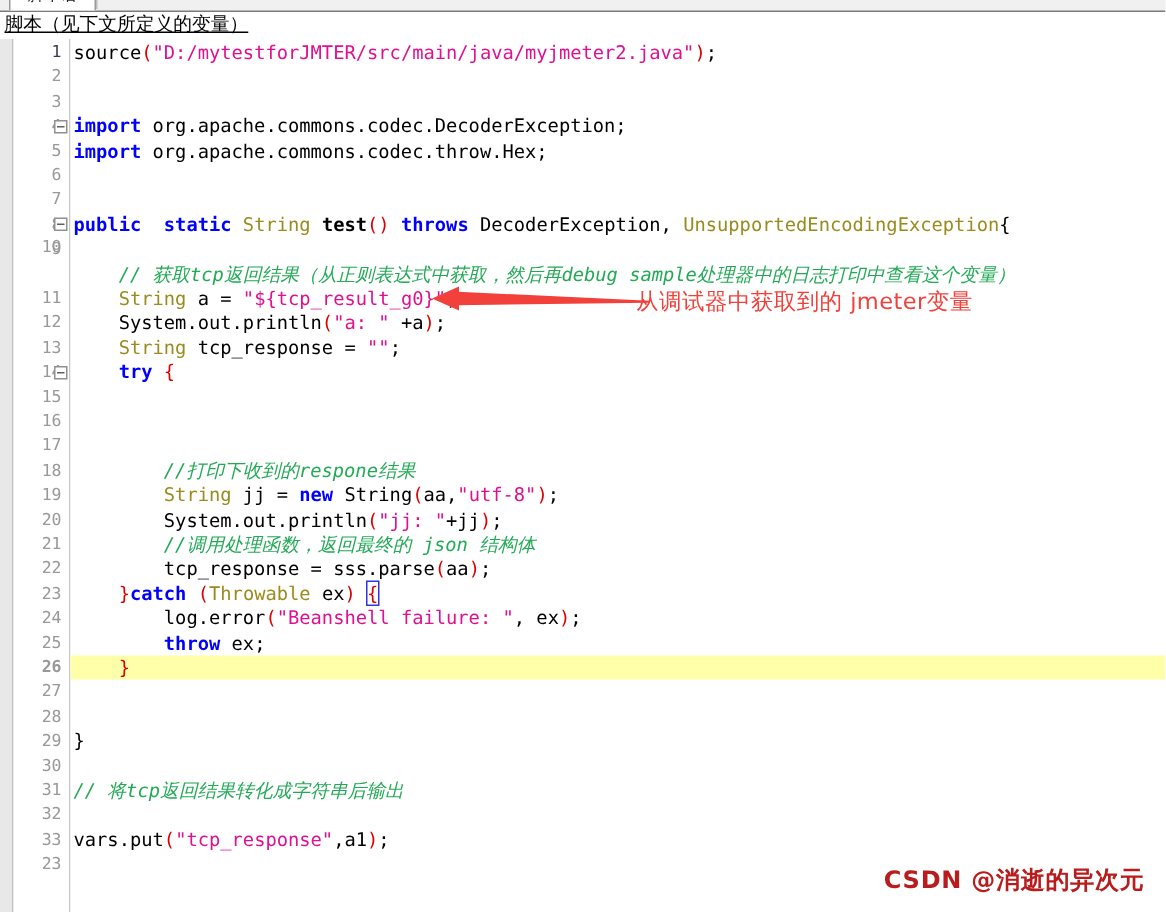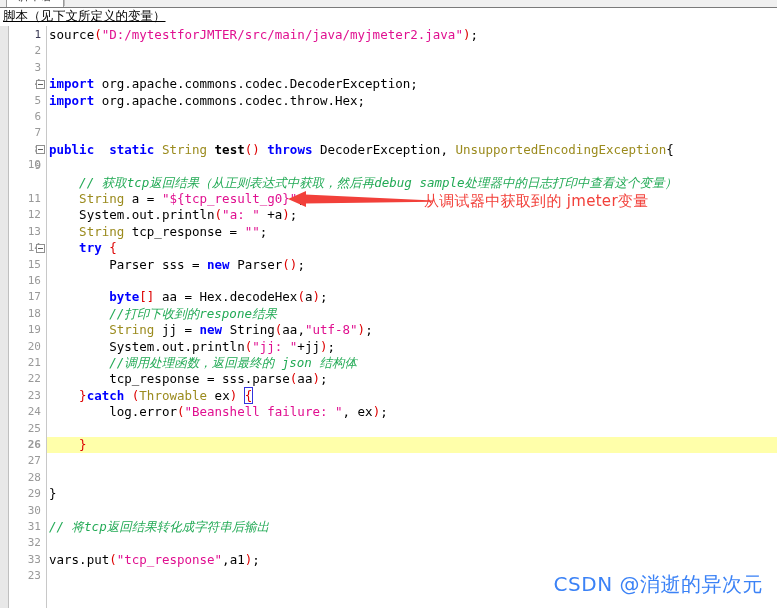--- a/index.html
+++ b/index.html
@@ -174,25 +174,26 @@
     font-family: "DejaVu Sans", sans-serif;
     white-space: nowrap;
     letter-spacing: 0.3px;
   }
 
   
   #watermark {
     position: absolute;
     right: 14px;
     bottom: 10px;
-    font-size: 20px;
-    color: #3b82f6;
+    font-size: 16px;
+    color: #b91c1c;
     font-family: "DejaVu Sans", sans-serif;
     white-space: nowrap;
     letter-spacing: 0.5px;
+    font-weight: bold;
   }
 </style>
 </head>
 <body>
 
 <div id="tab-strip">
   <div class="tab-active">脚本语</div>
   <div class="tab-rest"></div>
 </div>
 
@@ -247,30 +248,29 @@
       <div class="code" style="top: 66.6px;"><span class="kw">import</span><span class="pln"> org.apache.commons.codec.throw.Hex;</span></div>
       <div class="code" style="top: 83px;"></div>
       <div class="code" style="top: 99.4px;"></div>
       <div class="code" style="top: 115.8px;"><span class="kw">public</span><span class="pln">  </span><span class="kw">static</span><span class="pln"> </span><span class="typ">String</span><span class="pln"> </span><span class="fn">test</span><span class="punc">()</span><span class="pln"> </span><span class="kw">throws</span><span class="pln"> DecoderException, </span><span class="typ">UnsupportedEncodingException</span><span class="pln">{</span></div>
       <div class="code" style="top: 132.2px;"></div>
       <div class="code" style="top: 148.6px;"><span class="pln">    </span><span class="cmt">// 获取tcp返回结果（从正则表达式中获取，然后再debug sample处理器中的日志打印中查看这个变量）</span></div>
       <div class="code" style="top: 165px;"><span class="pln">    </span><span class="typ">String</span><span class="pln"> a = </span><span class="str">"${tcp_result_g0}"</span><span class="pln">;</span></div>
       <div class="code" style="top: 181.4px;"><span class="pln">    </span><span class="pln">System.out.println</span><span class="punc">(</span><span class="str">"a: "</span><span class="pln"> +a</span><span class="punc">)</span><span class="pln">;</span></div>
       <div class="code" style="top: 197.8px;"><span class="pln">    </span><span class="typ">String</span><span class="pln"> tcp_response = </span><span class="str">""</span><span class="pln">;</span></div>
       <div class="code" style="top: 214.2px;"><span class="pln">    </span><span class="kw">try</span><span class="pln"> </span><span class="punc">{</span></div>
-      <div class="code" style="top: 230.6px;"><span class="pln">        Parser sss = </span><span class="kw">new</span><span class="pln"> Parser</span><span class="punc">()</span><span class="pln">;</span></div>
       <div class="code" style="top: 247px;"></div>
-      <div class="code" style="top: 263.4px;"><span class="pln">        </span><span class="kw">byte</span><span class="punc">[]</span><span class="pln"> aa = Hex.decodeHex</span><span class="punc">(</span><span class="pln">a</span><span class="punc">)</span><span class="pln">;</span></div>
       <div class="code" style="top: 279.8px;"><span class="pln">        </span><span class="cmt">//打印下收到的respone结果</span></div>
       <div class="code" style="top: 296.2px;"><span class="pln">        </span><span class="typ">String</span><span class="pln"> jj = </span><span class="kw">new</span><span class="pln"> String</span><span class="punc">(</span><span class="pln">aa,</span><span class="str">"utf-8"</span><span class="punc">)</span><span class="pln">;</span></div>
       <div class="code" style="top: 312.6px;"><span class="pln">        System.out.println</span><span class="punc">(</span><span class="str">"jj: "</span><span class="pln">+jj</span><span class="punc">)</span><span class="pln">;</span></div>
       <div class="code" style="top: 329px;"><span class="pln">        </span><span class="cmt">//调用处理函数，返回最终的 json 结构体</span></div>
       <div class="code" style="top: 345.4px;"><span class="pln">        tcp_response = sss.parse</span><span class="punc">(</span><span class="pln">aa</span><span class="punc">)</span><span class="pln">;</span></div>
       <div class="code" style="top: 361.8px;"><span class="pln">    </span><span class="punc">}</span><span class="kw">catch</span><span class="pln"> </span><span class="punc">(</span><span class="typ">Throwable</span><span class="pln"> ex</span><span class="punc">)</span><span class="pln"> </span><span class="brace-match">{</span></div>
       <div class="code" style="top: 378.2px;"><span class="pln">        log.error</span><span class="punc">(</span><span class="str">"Beanshell failure: "</span><span class="pln">, ex</span><span class="punc">)</span><span class="pln">;</span></div>
+      <div class="code" style="top: 394.6px;"><span class="pln">        </span><span class="kw">throw</span><span class="pln"> ex;</span></div>
       <div class="row hl" style="top: 411px; left: 0px; width: 730px;"></div>
       <div class="code" style="top: 411px;"><span class="pln">    </span><span class="punc">}</span></div>
       <div class="code" style="top: 443.8px;"></div>
       <div class="code" style="top: 460.2px;"><span class="pln">}</span></div>
       <div class="code" style="top: 476.6px;"></div>
       <div class="code" style="top: 493px;"><span class="cmt">// 将tcp返回结果转化成字符串后输出</span></div>
       <div class="code" style="top: 525.8px;"><span class="pln">vars.put</span><span class="punc">(</span><span class="str">"tcp_response"</span><span class="pln">,a1</span><span class="punc">)</span><span class="pln">;</span></div>
       <div class="code" style="top: 542.2px;"></div>
     </div>
 </div>

